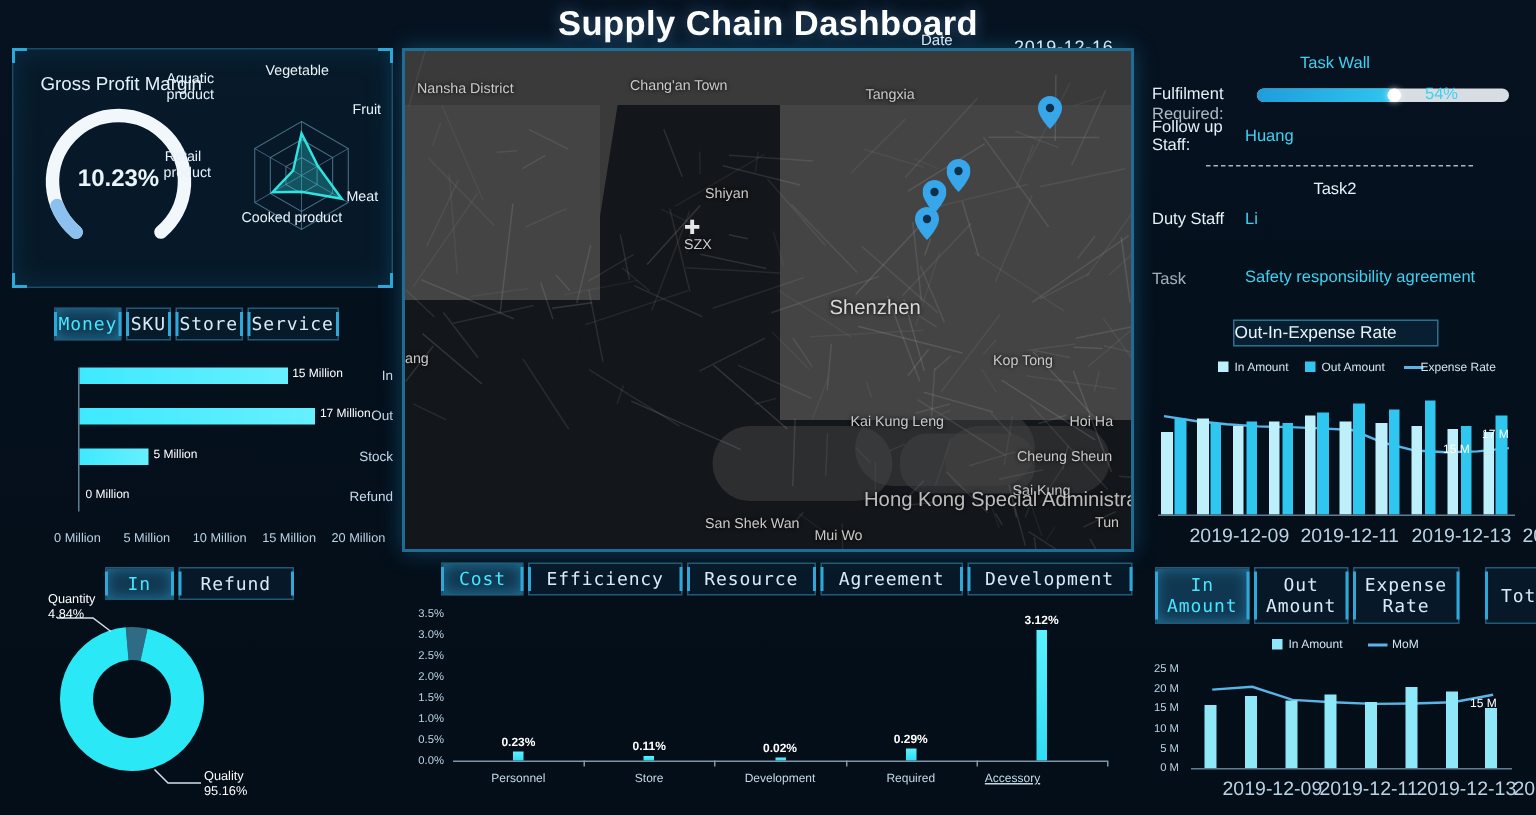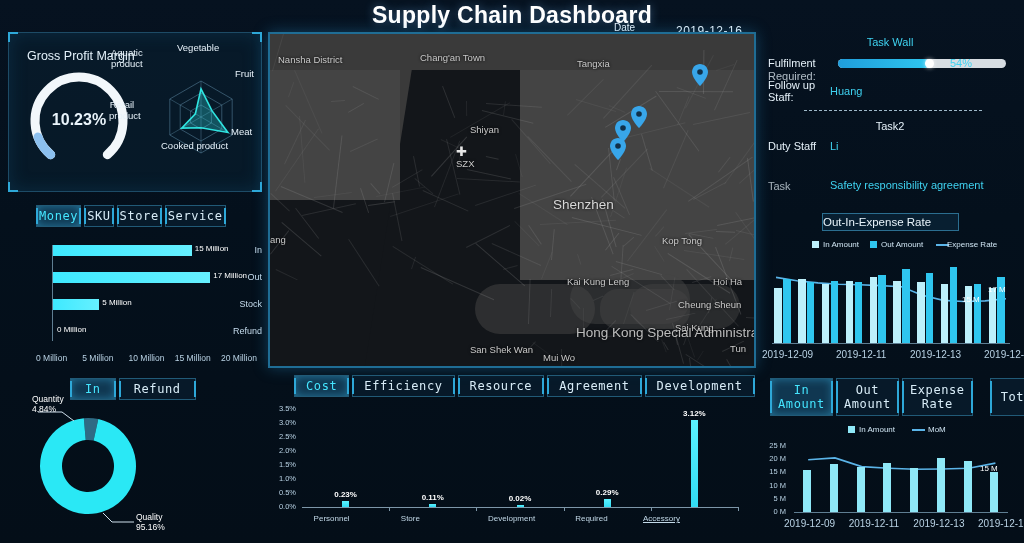--- a/index.html
+++ b/index.html
@@ -83,21 +83,21 @@
 
   
   #costPanel{left:268px;top:375px;width:488px;height:165px;}
   .cc-y{position:absolute;right:0;font-size:7.5px;color:#b9d2e4;line-height:8px;
         text-align:right;width:26px;}
   .cc-bar{position:absolute;background:linear-gradient(180deg,#5cf2ff,#31dcf4);
           width:7px;}
   .cc-val{position:absolute;font-size:8px;color:#ffffff;font-weight:bold;
           white-space:nowrap;text-align:center;}
   .cc-cat{position:absolute;font-size:8px;color:#c3d9e8;white-space:nowrap;
-          }
+          text-align:center;}
 
   
   #taskPanel{left:760px;top:32px;width:260px;height:168px;overflow:hidden;}
   .tw-title{position:absolute;width:100%;text-align:center;font-size:11px;
             color:#3fd2f0;}
   .tw-key{position:absolute;font-size:11px;color:#e5f1f9;line-height:13px;}
   .tw-val{position:absolute;font-size:11px;color:#3fd2f0;line-height:13px;}
   .prog-track{position:absolute;height:9px;border-radius:5px;background:#d7dde2;}
   .prog-fill{position:absolute;height:9px;border-radius:5px;
              background:linear-gradient(90deg,#1f9ddb,#2fc6ef);}
@@ -111,21 +111,21 @@
              font-size:11.5px;color:#e9f4fb;border:1px solid #2b6e90;
              padding:2px 0;background:rgba(12,42,64,.6);}
   .leg{position:absolute;font-size:8px;color:#cfe4f2;white-space:nowrap;}
   .leg-sw{position:absolute;width:7px;height:7px;}
   .leg-line{position:absolute;width:13px;height:2px;background:#5bb4e8;}
 
   
   #brPanel{left:760px;top:378px;width:260px;height:162px;}
   .br-y{position:absolute;font-size:7.5px;color:#b9d2e4;line-height:8px;
         text-align:right;width:24px;}
-  .br-x{position:absolute;font-size:10px;color:#b9d2e4;white-space:nowrap;}
+  .br-x{position:absolute;font-size:13px;color:#b9d2e4;white-space:nowrap;margin-left:31px;}
   .vlabel{position:absolute;font-size:8px;color:#ffffff;white-space:nowrap;}
 </style>
 </head>
 <body>
 
 <div id="app">
 
   <div class="title">Supply Chain Dashboard</div>
   <div class="date-label">Date</div>
   <div class="date-value">2019-12-16</div>

